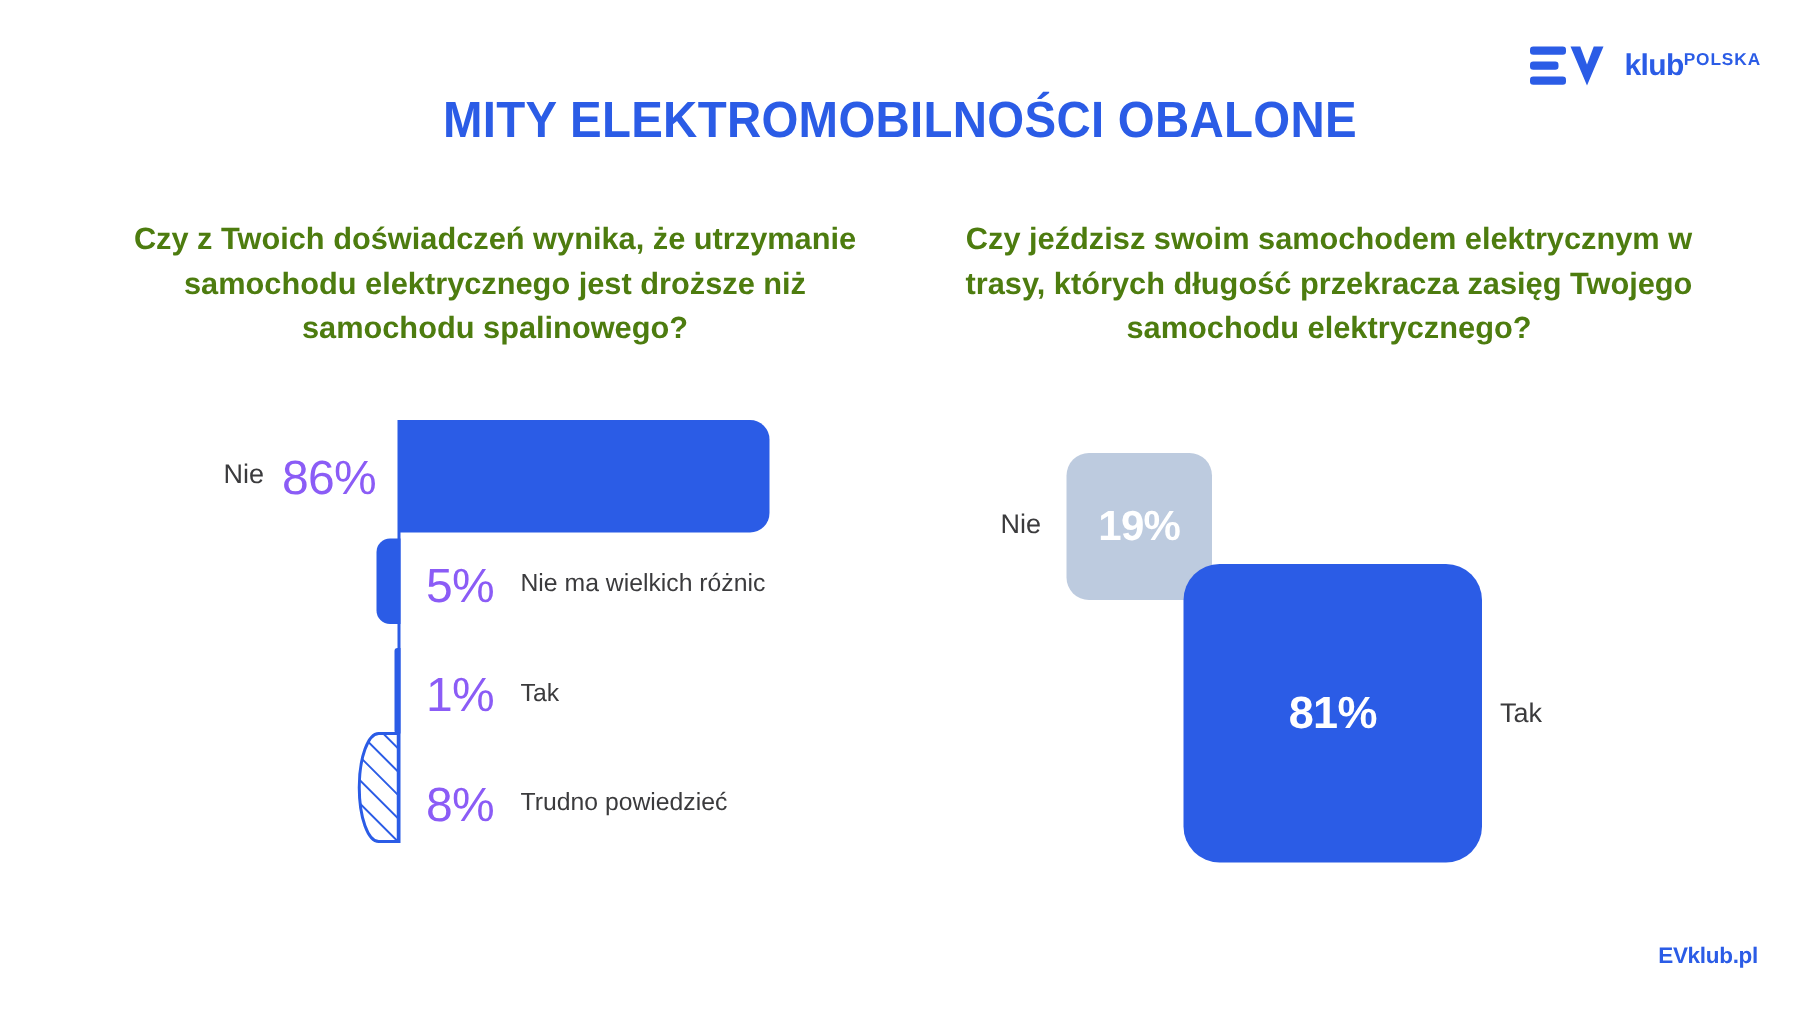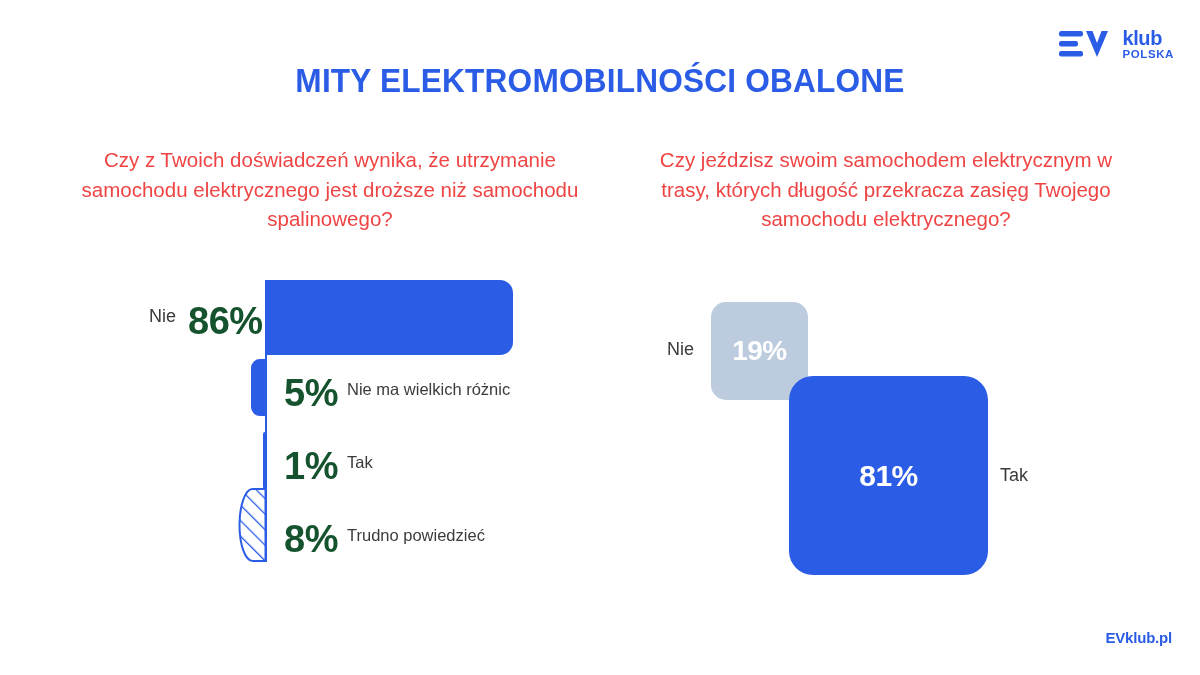--- a/index.html
+++ b/index.html
@@ -21,21 +21,21 @@
     position: absolute;
     top: 28px;
     right: 26px;
     display: flex;
     align-items: center;
     gap: 7px;
   }
   .logo-mark { display: block; }
   .logo-words {
     display: flex;
-    flex-direction: column;
+    flex-direction: row;
     line-height: 1;
   }
   .logo-klub {
     font-size: 20px;
     font-weight: bold;
     color: #2B5CE6;
     letter-spacing: -0.4px;
   }
   .logo-polska {
     font-size: 11.5px;
@@ -65,23 +65,23 @@
   .panel {
     position: absolute;
     top: 145px;
   }
   .panel-left  { left: 52px;  width: 556px; }
   .panel-right { left: 608px; width: 556px; }
 
   .question {
     font-size: 20.5px;
     line-height: 1.45;
-    color: #ef4444;
+    color: #4d7c0f;
     text-align: center;
-    font-weight: normal;
+    font-weight: bold;
     margin: 0;
     padding: 0 28px;
   }
 
   
   .chart-left {
     position: absolute;
     top: 277px;
     left: 52px;
     width: 556px;
@@ -96,23 +96,23 @@
     background: #2B5CE6;
   }
   .row-cat {
     position: absolute;
     font-size: 18px;
     color: #3B3B3D;
     white-space: nowrap;
   }
   .row-val {
     position: absolute;
-    font-size: 38px;
-    font-weight: bold;
-    color: #14532d;
+    font-size: 32px;
+    font-weight: normal;
+    color: #8b5cf6;
     white-space: nowrap;
     letter-spacing: -0.5px;
   }
   .row-lab {
     position: absolute;
     font-size: 16.5px;
     color: #3B3B3D;
     white-space: nowrap;
   }
 

